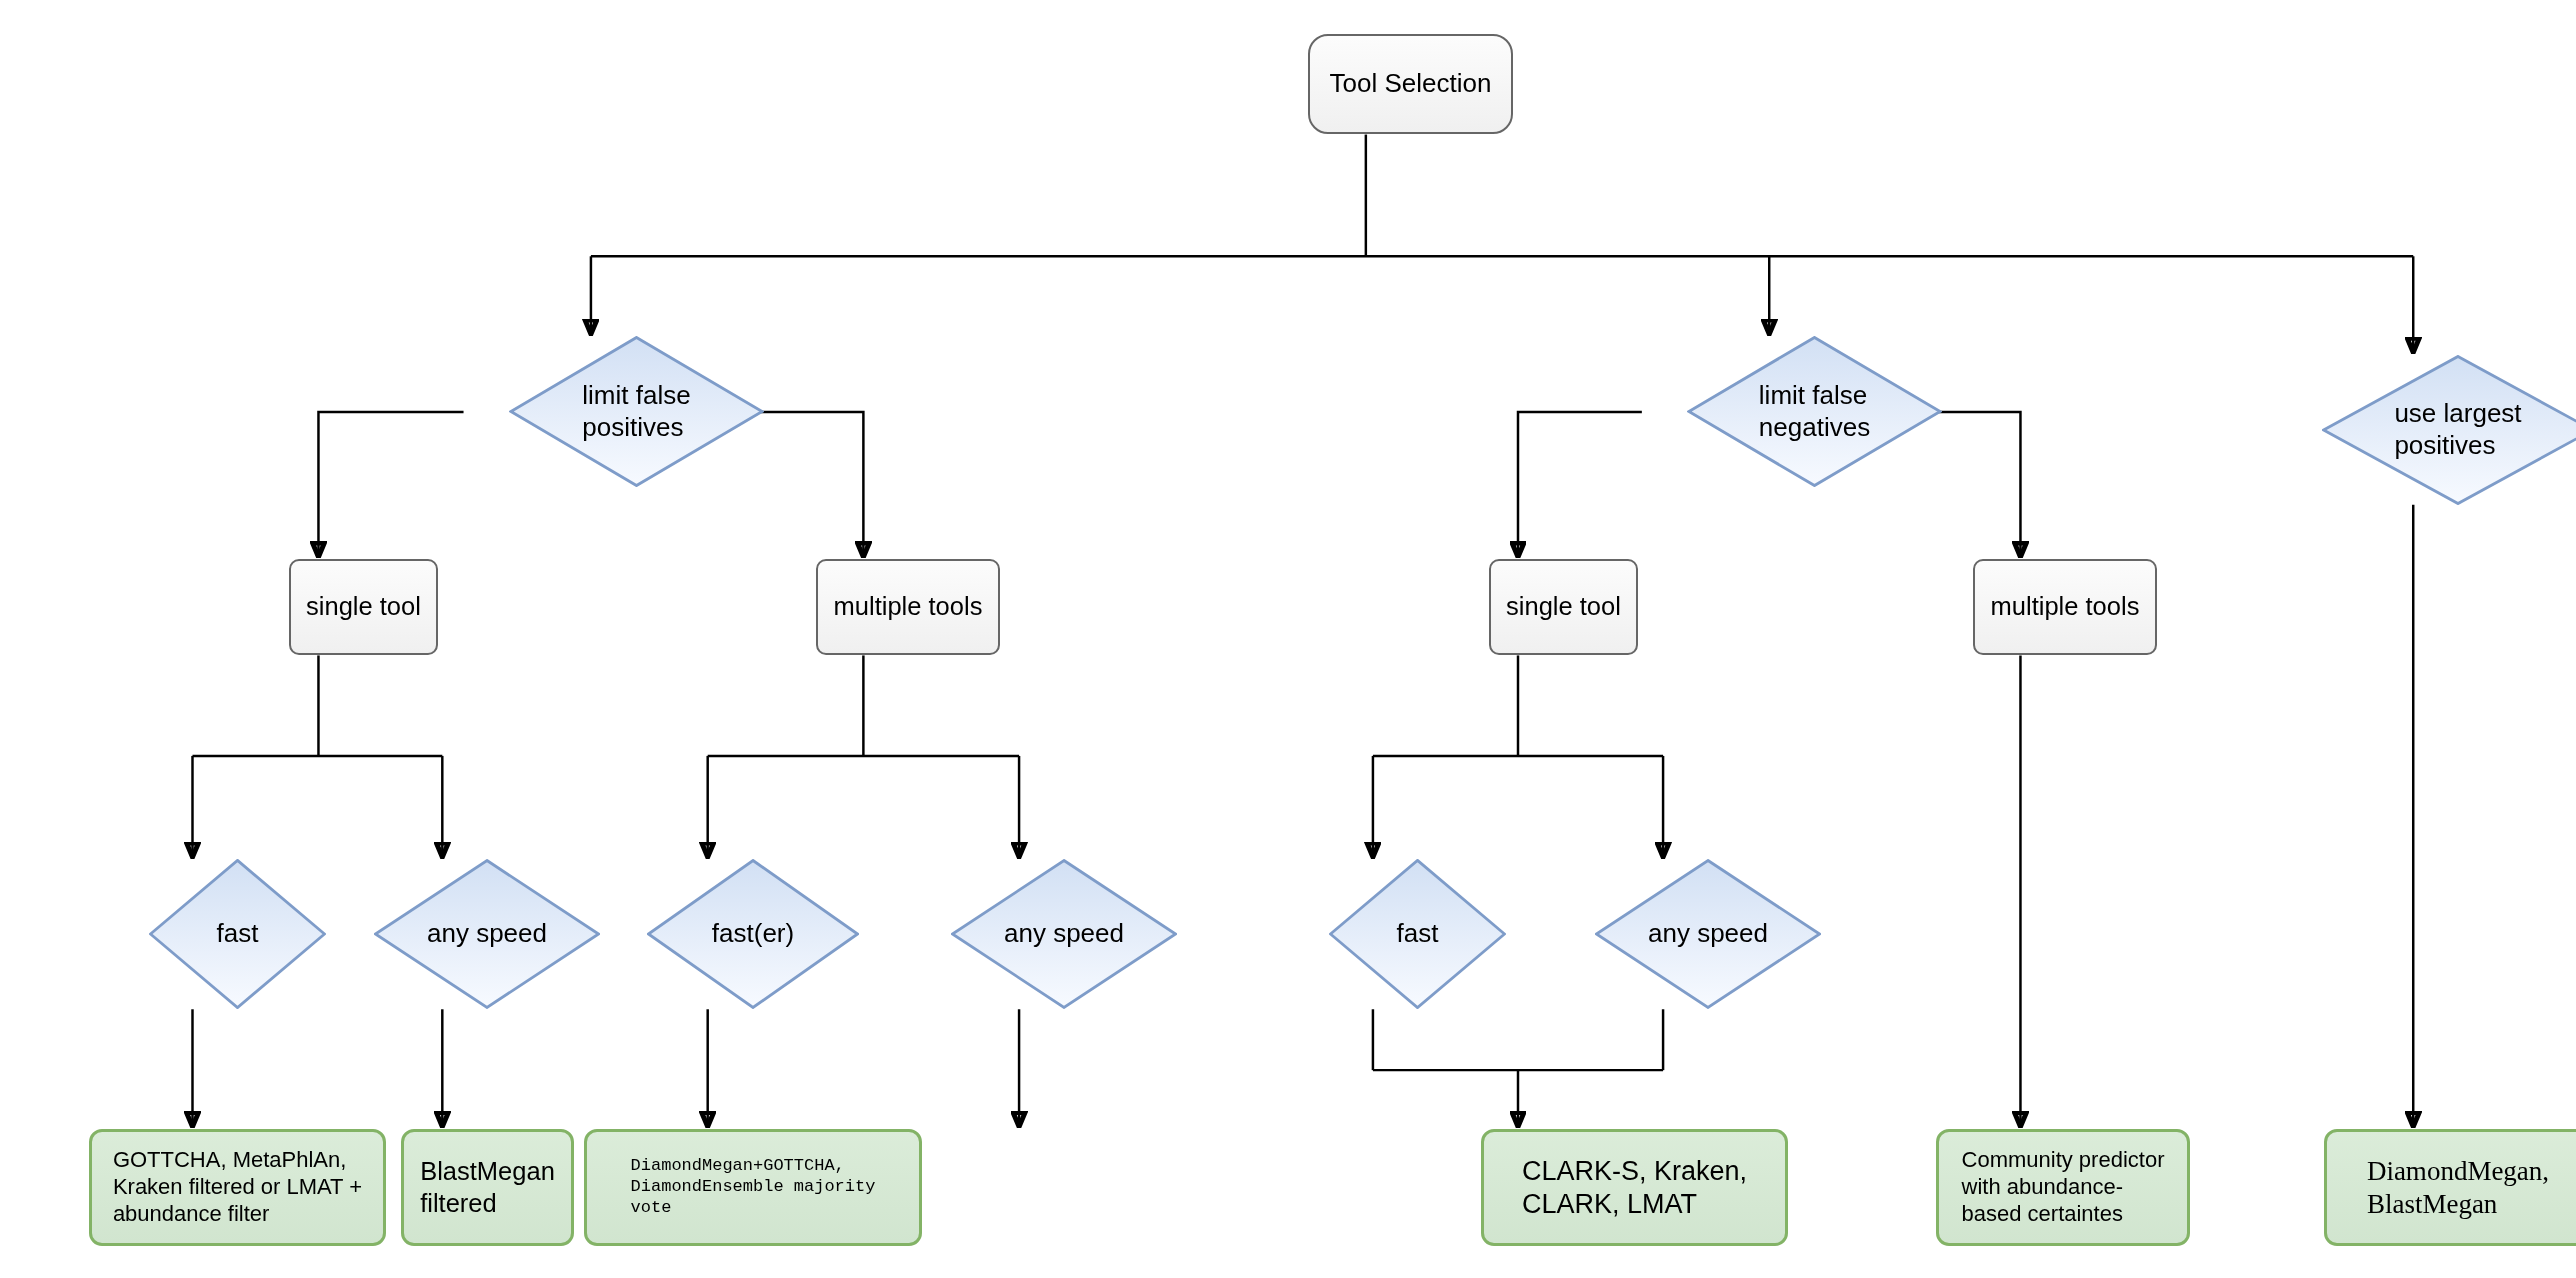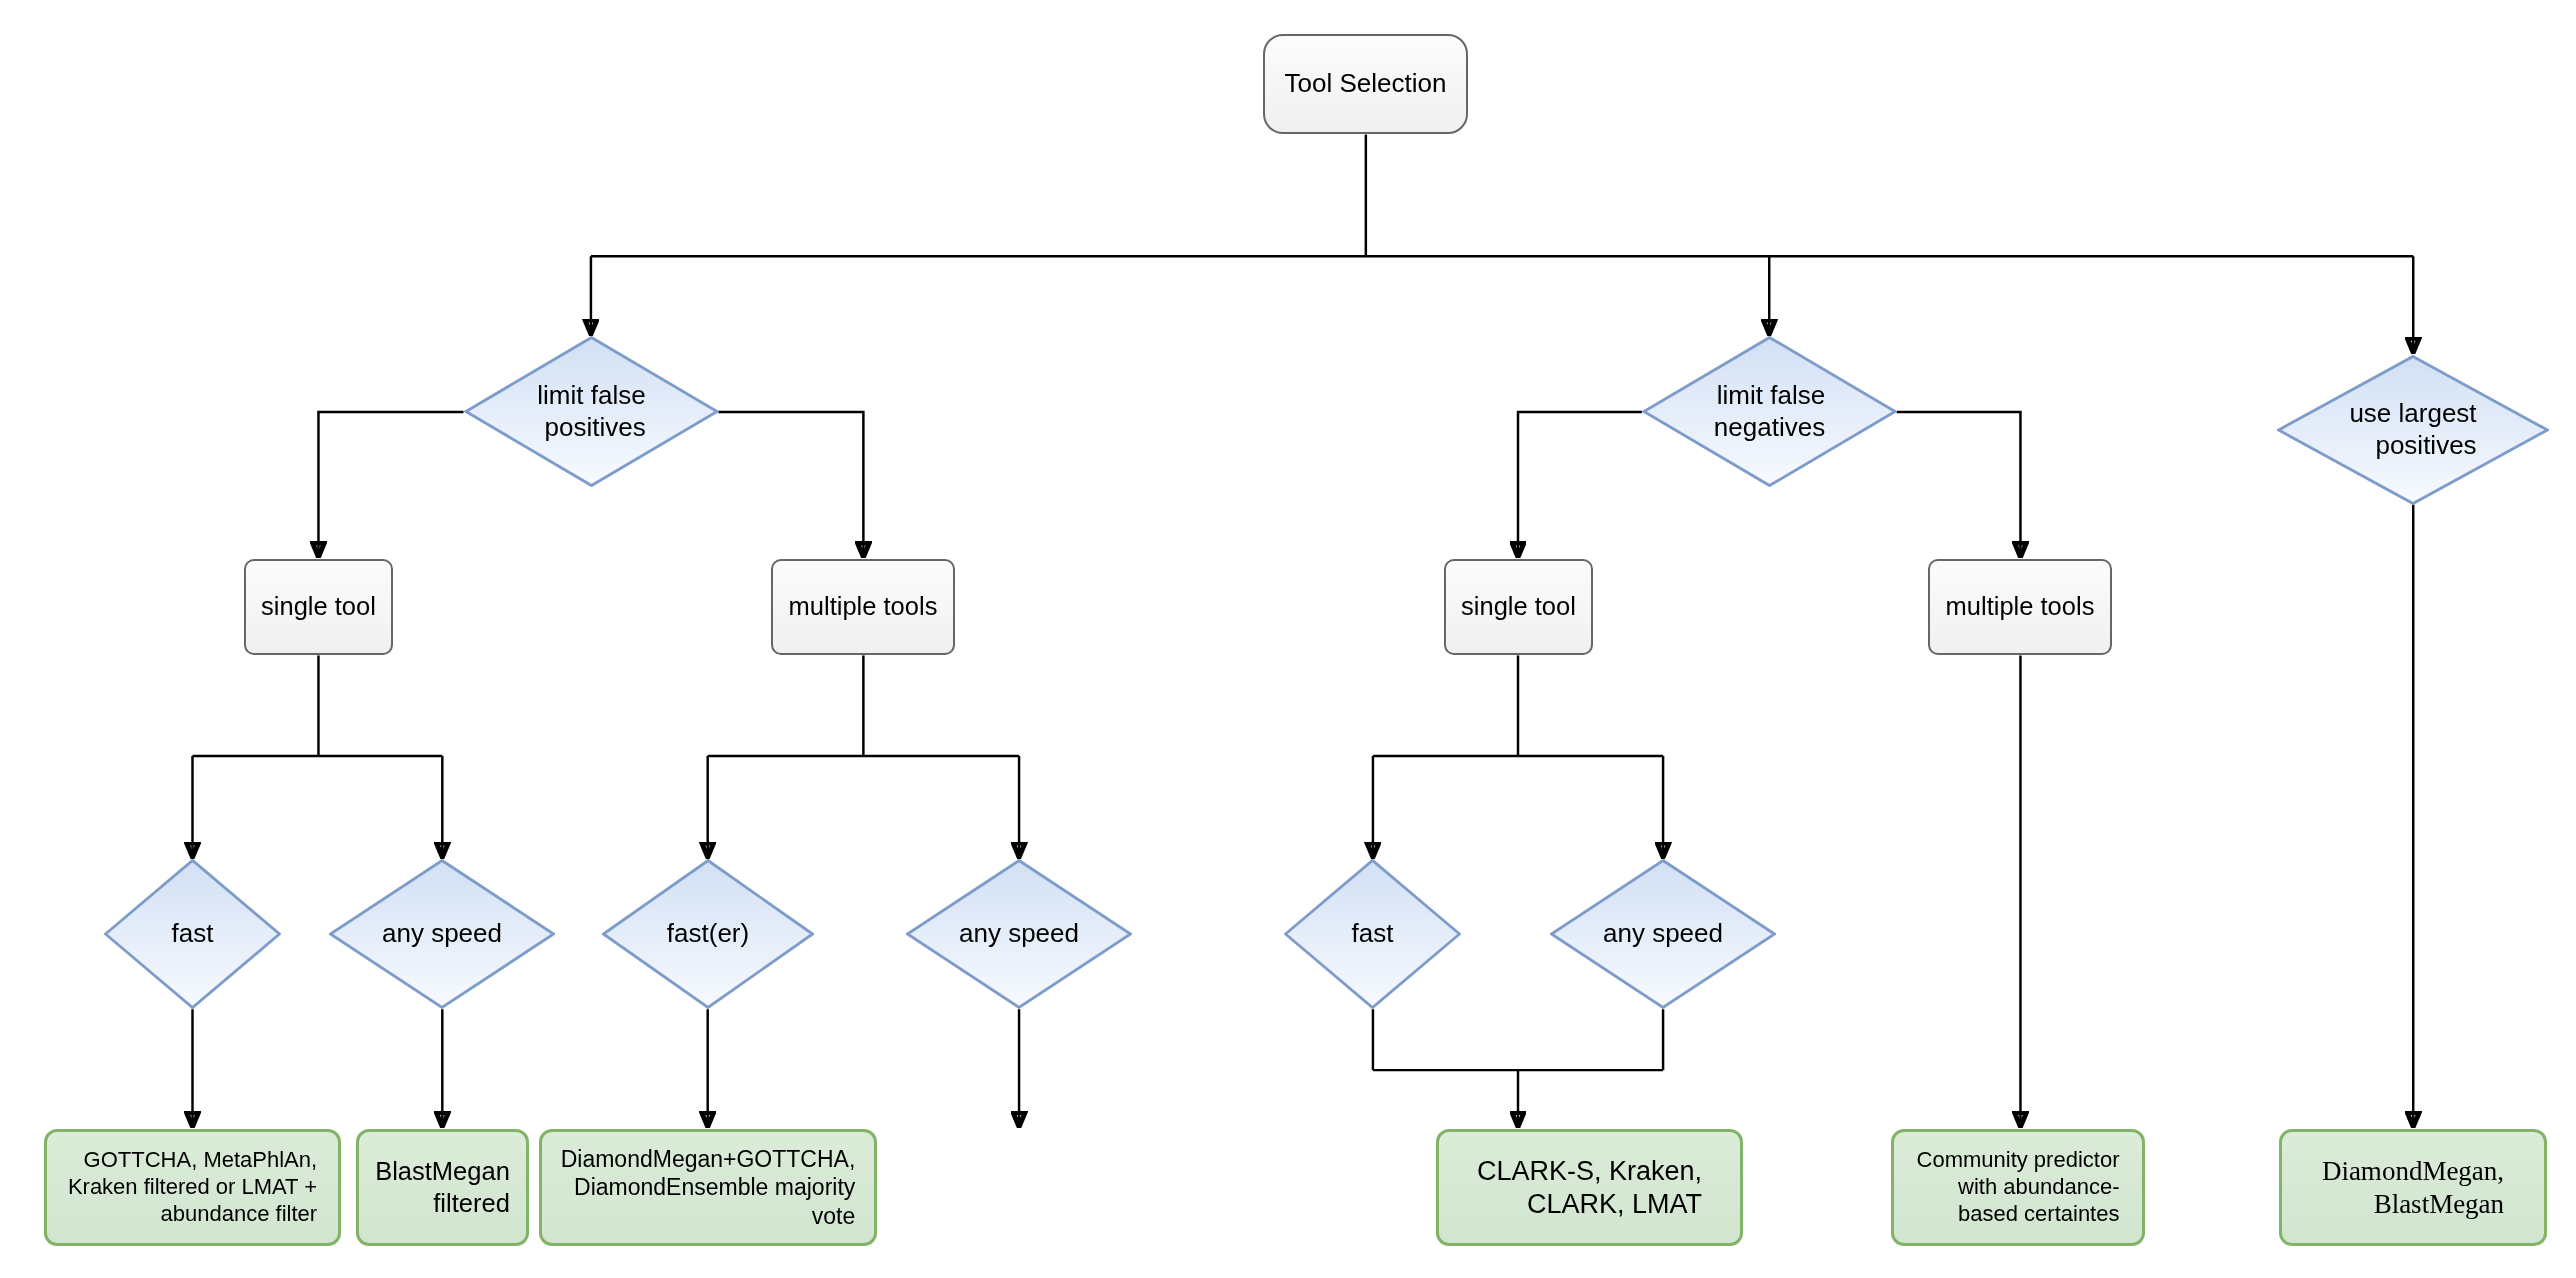--- a/index.html
+++ b/index.html
@@ -12,22 +12,23 @@
     color: var(--text, #000000);
     overflow: hidden;
   }
   .edges { position: absolute; left: 0; top: 0; width: 2576px; height: 1279px; }
   .edges path { stroke: var(--connector, #000000); stroke-width: 3.5; fill: none; }
   .node {
     position: absolute;
     display: flex;
     align-items: center;
     justify-content: center;
-    text-align: right;
+    text-align: left;
     box-sizing: border-box;
+    margin-left: 45px;
   }
   .process {
     background: linear-gradient(180deg, var(--process-fill-top, #fcfcfc), var(--process-fill-bottom, #f0f0f0));
     border: 2.8px solid var(--process-border, #666666);
     border-radius: 10px;
   }
   .result {
     background: linear-gradient(180deg, var(--result-fill-top, #dbecd9), var(--result-fill-bottom, #d1e5cf));
     border: 3.5px solid var(--result-border, #83b366);
     border-radius: 13px;
@@ -173,21 +174,21 @@
   <div class="node result" style="left:44px;top:1129px;width:297px;height:117px;">
     <span class="lbl" style="font-size:22px;">GOTTCHA, MetaPhlAn,
 Kraken filtered or LMAT +
 abundance filter</span>
   </div>
   <div class="node result" style="left:356px;top:1129px;width:173px;height:117px;">
     <span class="lbl" style="font-size:25.5px;">BlastMegan
 filtered</span>
   </div>
   <div class="node result" style="left:539px;top:1129px;width:338px;height:117px;">
-    <span class="lbl" style="font-size:23px;">DiamondMegan+GOTTCHA,
+    <span class="lbl" style="font-size:17px;font-family:Liberation Mono, monospace;">DiamondMegan+GOTTCHA,
 DiamondEnsemble majority
 vote</span>
   </div>
   <div class="node result" style="left:1436px;top:1129px;width:307px;height:117px;">
     <span class="lbl" style="font-size:27px;">CLARK-S, Kraken,
 CLARK, LMAT</span>
   </div>
   <div class="node result" style="left:1891px;top:1129px;width:254px;height:117px;">
     <span class="lbl" style="font-size:22px;">Community predictor
 with abundance-

